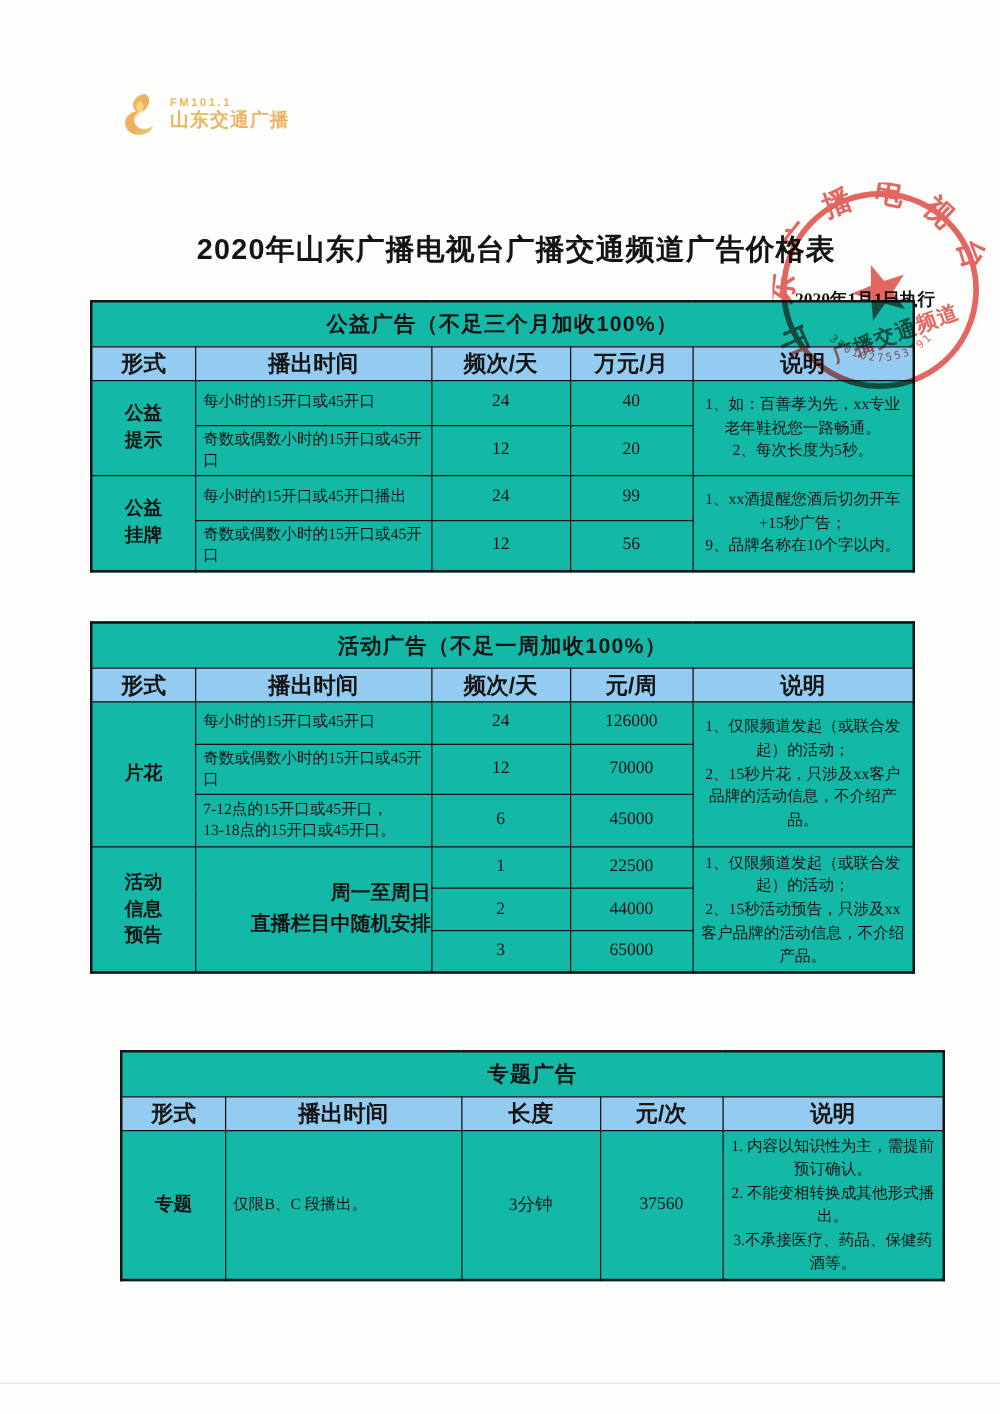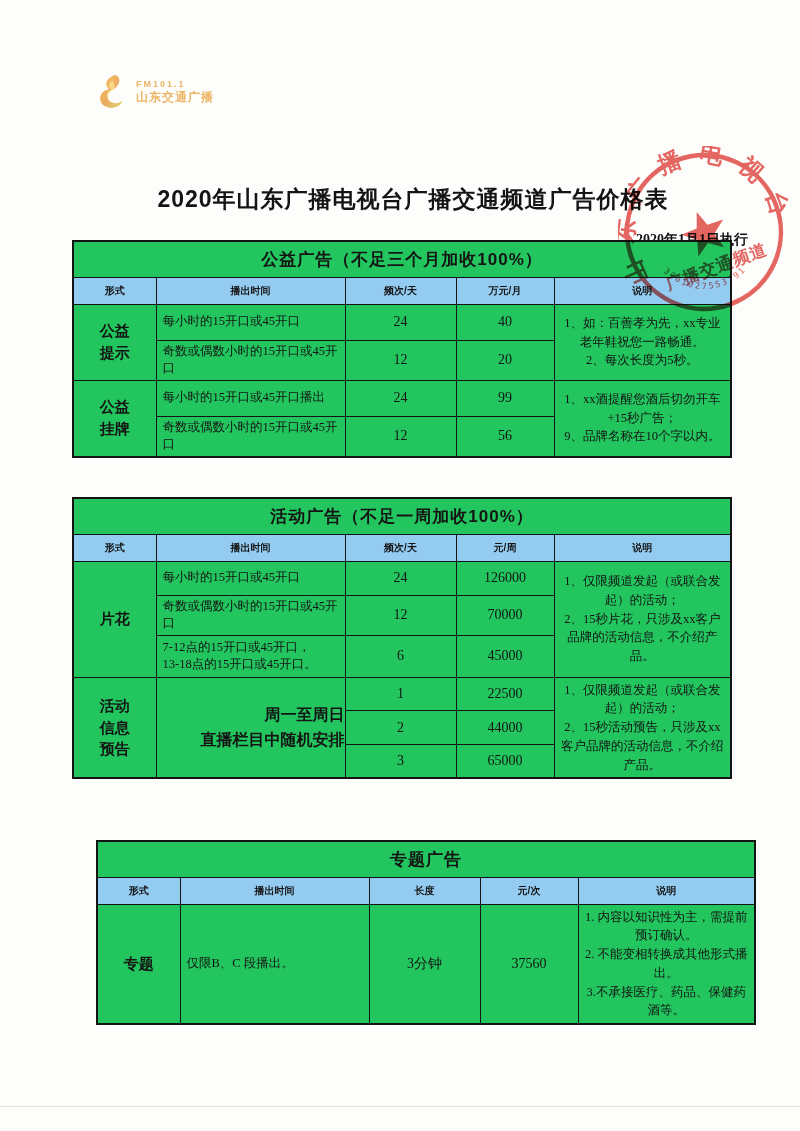--- a/index.html
+++ b/index.html
@@ -7,36 +7,36 @@
   html,body { background:#ffffff; }
   .doc {
     position:relative; width:800px; height:1131px; margin:0 auto;
     background:#fdfdfc; overflow:hidden;
     font-family:"Liberation Sans","DejaVu Sans",sans-serif; color:var(--ink);padding-left:23px;
   }
   
   .logo { position:absolute; left:93px; top:72px; display:flex; align-items:center; gap:5px; opacity:.8; }
   .logo-text { display:flex; flex-direction:column; line-height:1.25; color:var(--logo-orange); }
   .logo-fm { font-size:9px; font-weight:bold; letter-spacing:2px; }
-  .logo-name { font-size:12px; font-weight:bold; letter-spacing:1px; }
+  .logo-name { font-size:15px; font-weight:bold; letter-spacing:1px; }
   
   .title { position:absolute; left:84px; top:184px; width:658px; text-align:center;
            font-size:23px; font-weight:bold; letter-spacing:1px; }
   .date  { position:absolute; left:72px; top:231px; width:676px; text-align:right;
            font-size:14px; font-family:"Liberation Serif","DejaVu Serif",serif;font-weight:bold; }
   
   .stamp { position:absolute; left:618px; top:146px; width:172px; height:172px;
            z-index:6; mix-blend-mode:multiply; opacity:.82; pointer-events:none; }
   
   table { position:absolute; left:72px; width:658px; border-collapse:collapse;
-          table-layout:fixed; background:#22c55e; border:2px solid var(--ink); }
+          table-layout:fixed; background:#14b8a6; border:2px solid var(--ink); }
   #tbl-0 { top:240px; } #tbl-1 { top:497px; } #tbl-2 { top:840px;margin-left:24px; }
   td, th { border:1px solid var(--ink); vertical-align:middle; }
   .t-title td { height:36px; text-align:center; font-weight:bold; font-size:17px; letter-spacing:1px; }
-  th { background:var(--hdr-blue); height:27px; font-size:10px; font-weight:bold; }
+  th { background:var(--hdr-blue); height:27px; font-size:18px; font-weight:bold; }
   .form { font-weight:bold; font-size:15px; text-align:center; white-space:pre-line; line-height:1.45; }
   .time { font-size:12.5px; text-align:left; padding:2px 4px 2px 6px; white-space:pre-line;
           line-height:1.4; font-family:"Liberation Serif","DejaVu Serif",serif; }
   .time-shared { font-size:16px; font-weight:bold; text-align:right; white-space:pre-line; line-height:1.6; }
   .num { font-size:14px; text-align:center; font-family:"Liberation Serif","DejaVu Serif",serif; }
   .note { font-size:12.5px; text-align:center; padding:3px 5px; white-space:pre-line; line-height:1.5;
           font-family:"Liberation Serif","DejaVu Serif",serif; }
   #tbl-0 .r td { height:36px; }
   #tbl-1 .r1 td { height:34px; } #tbl-1 .r2 td { height:42px; } #tbl-1 .r3 td { height:32px; }
   #tbl-2 .r td { height:113px; }

